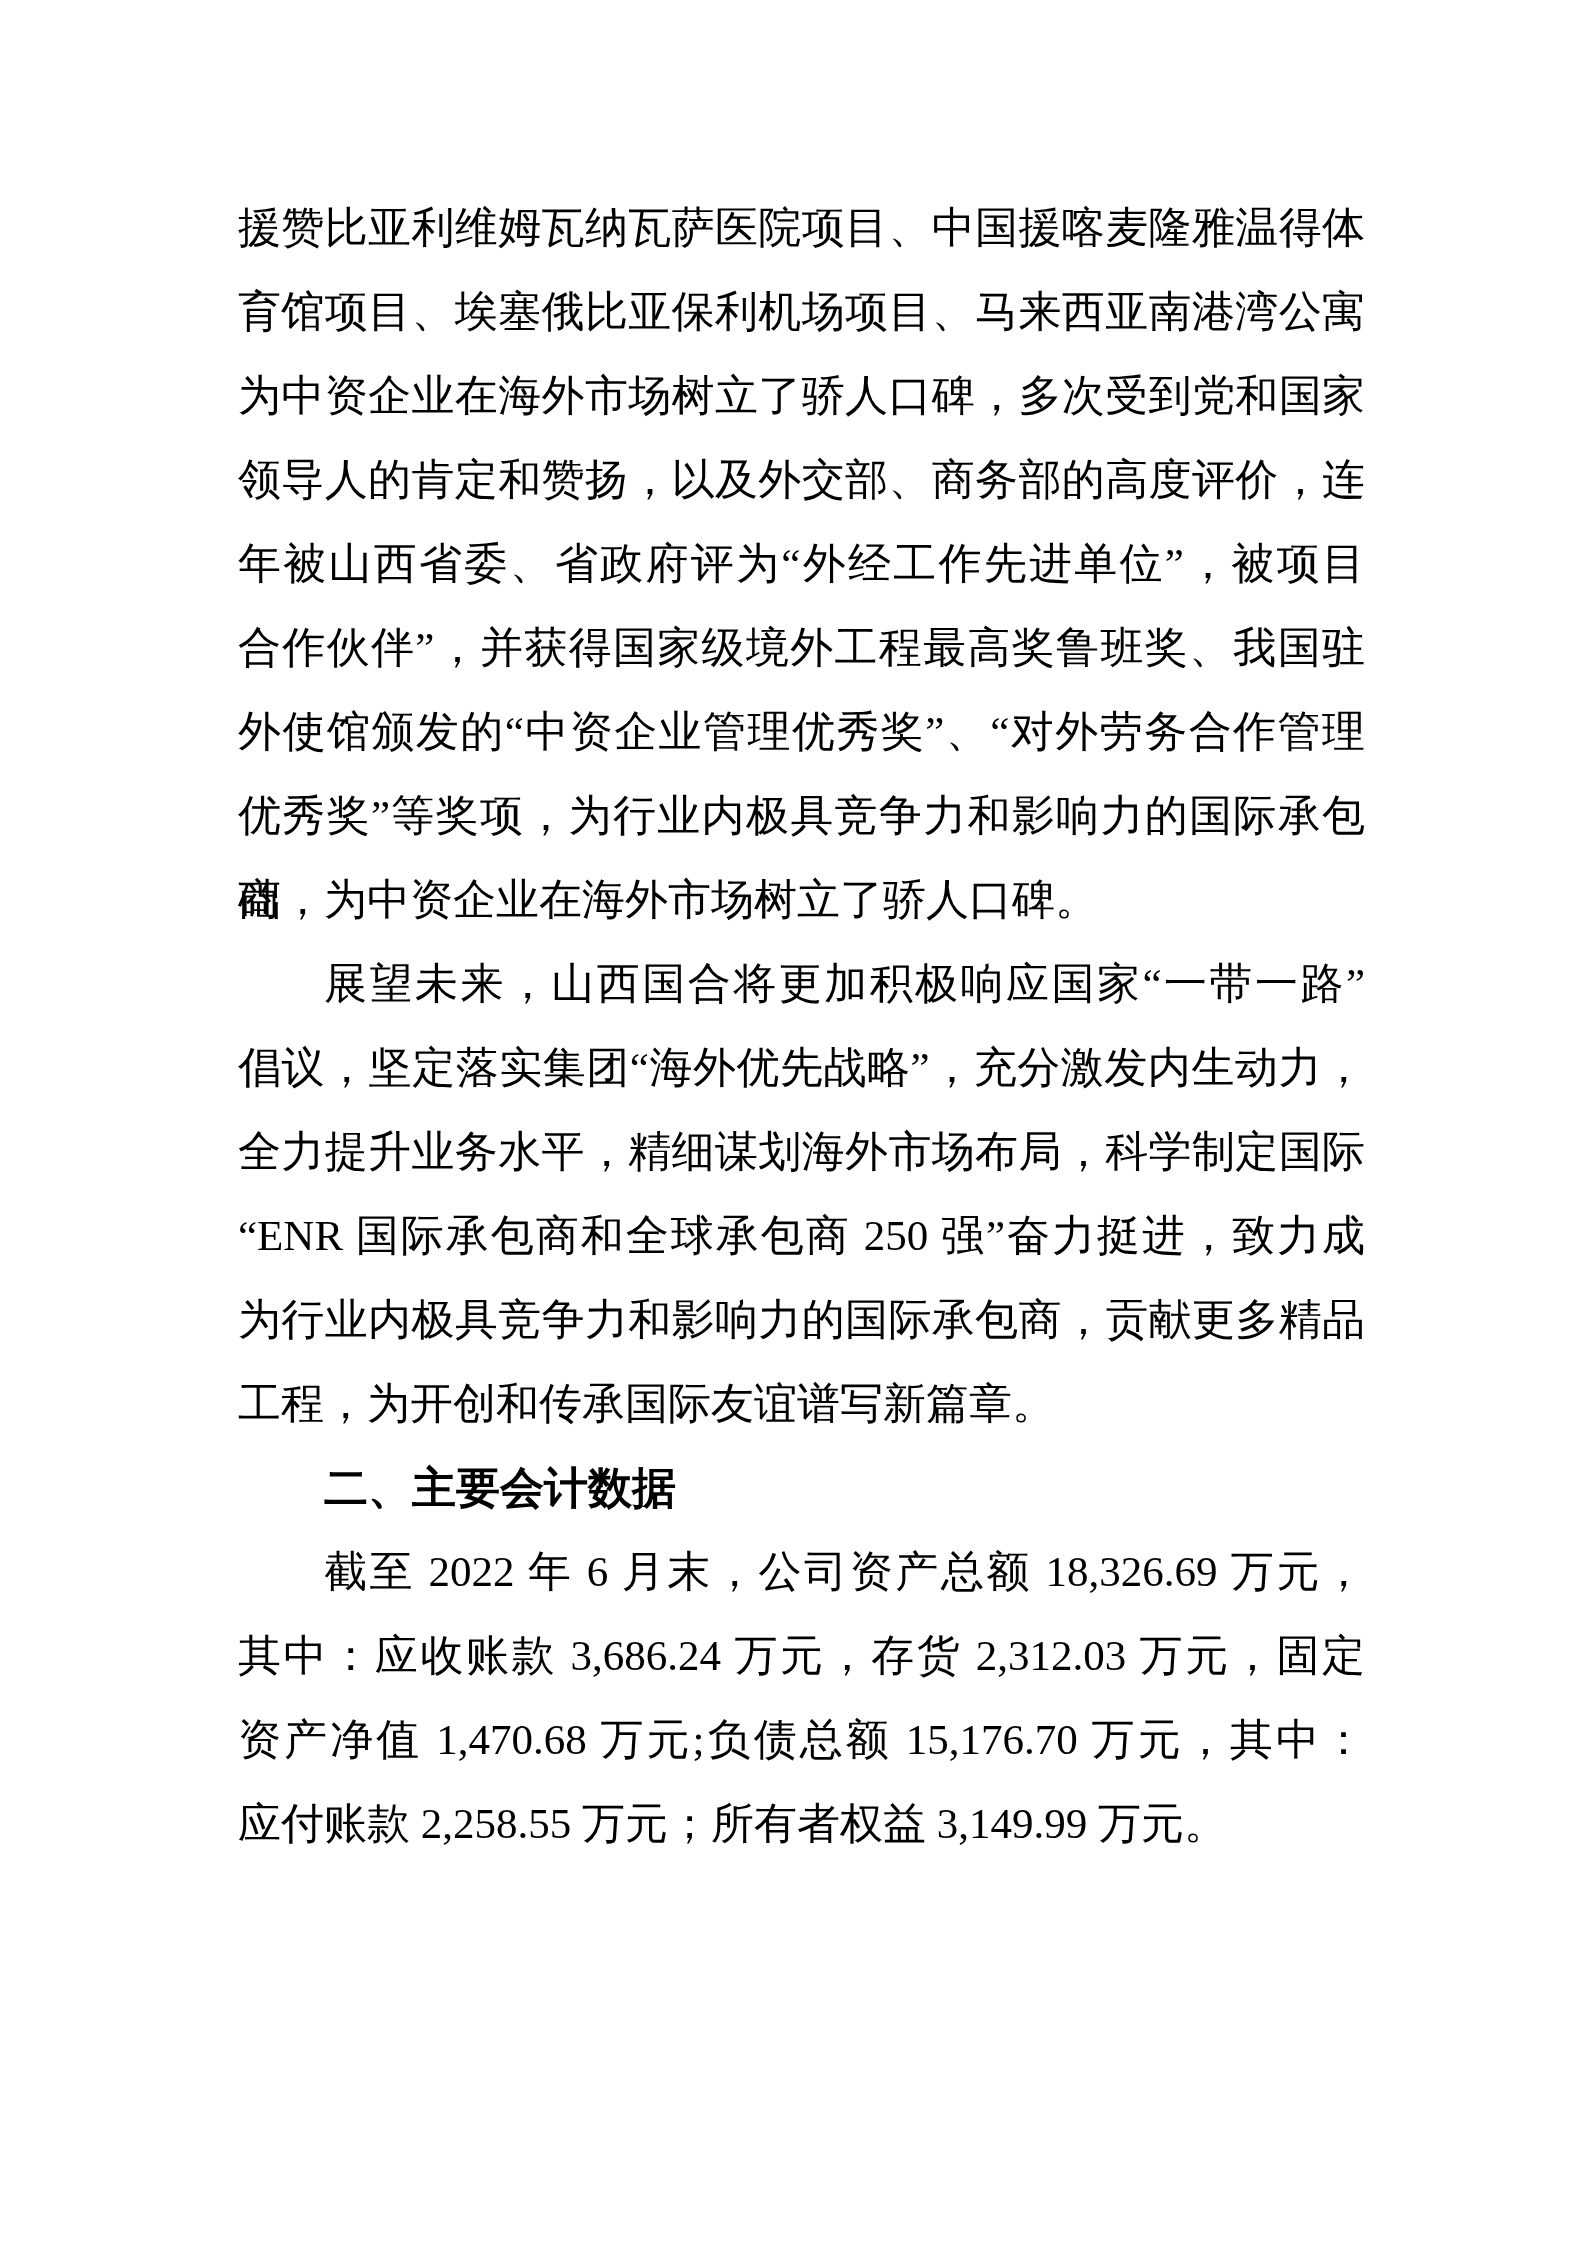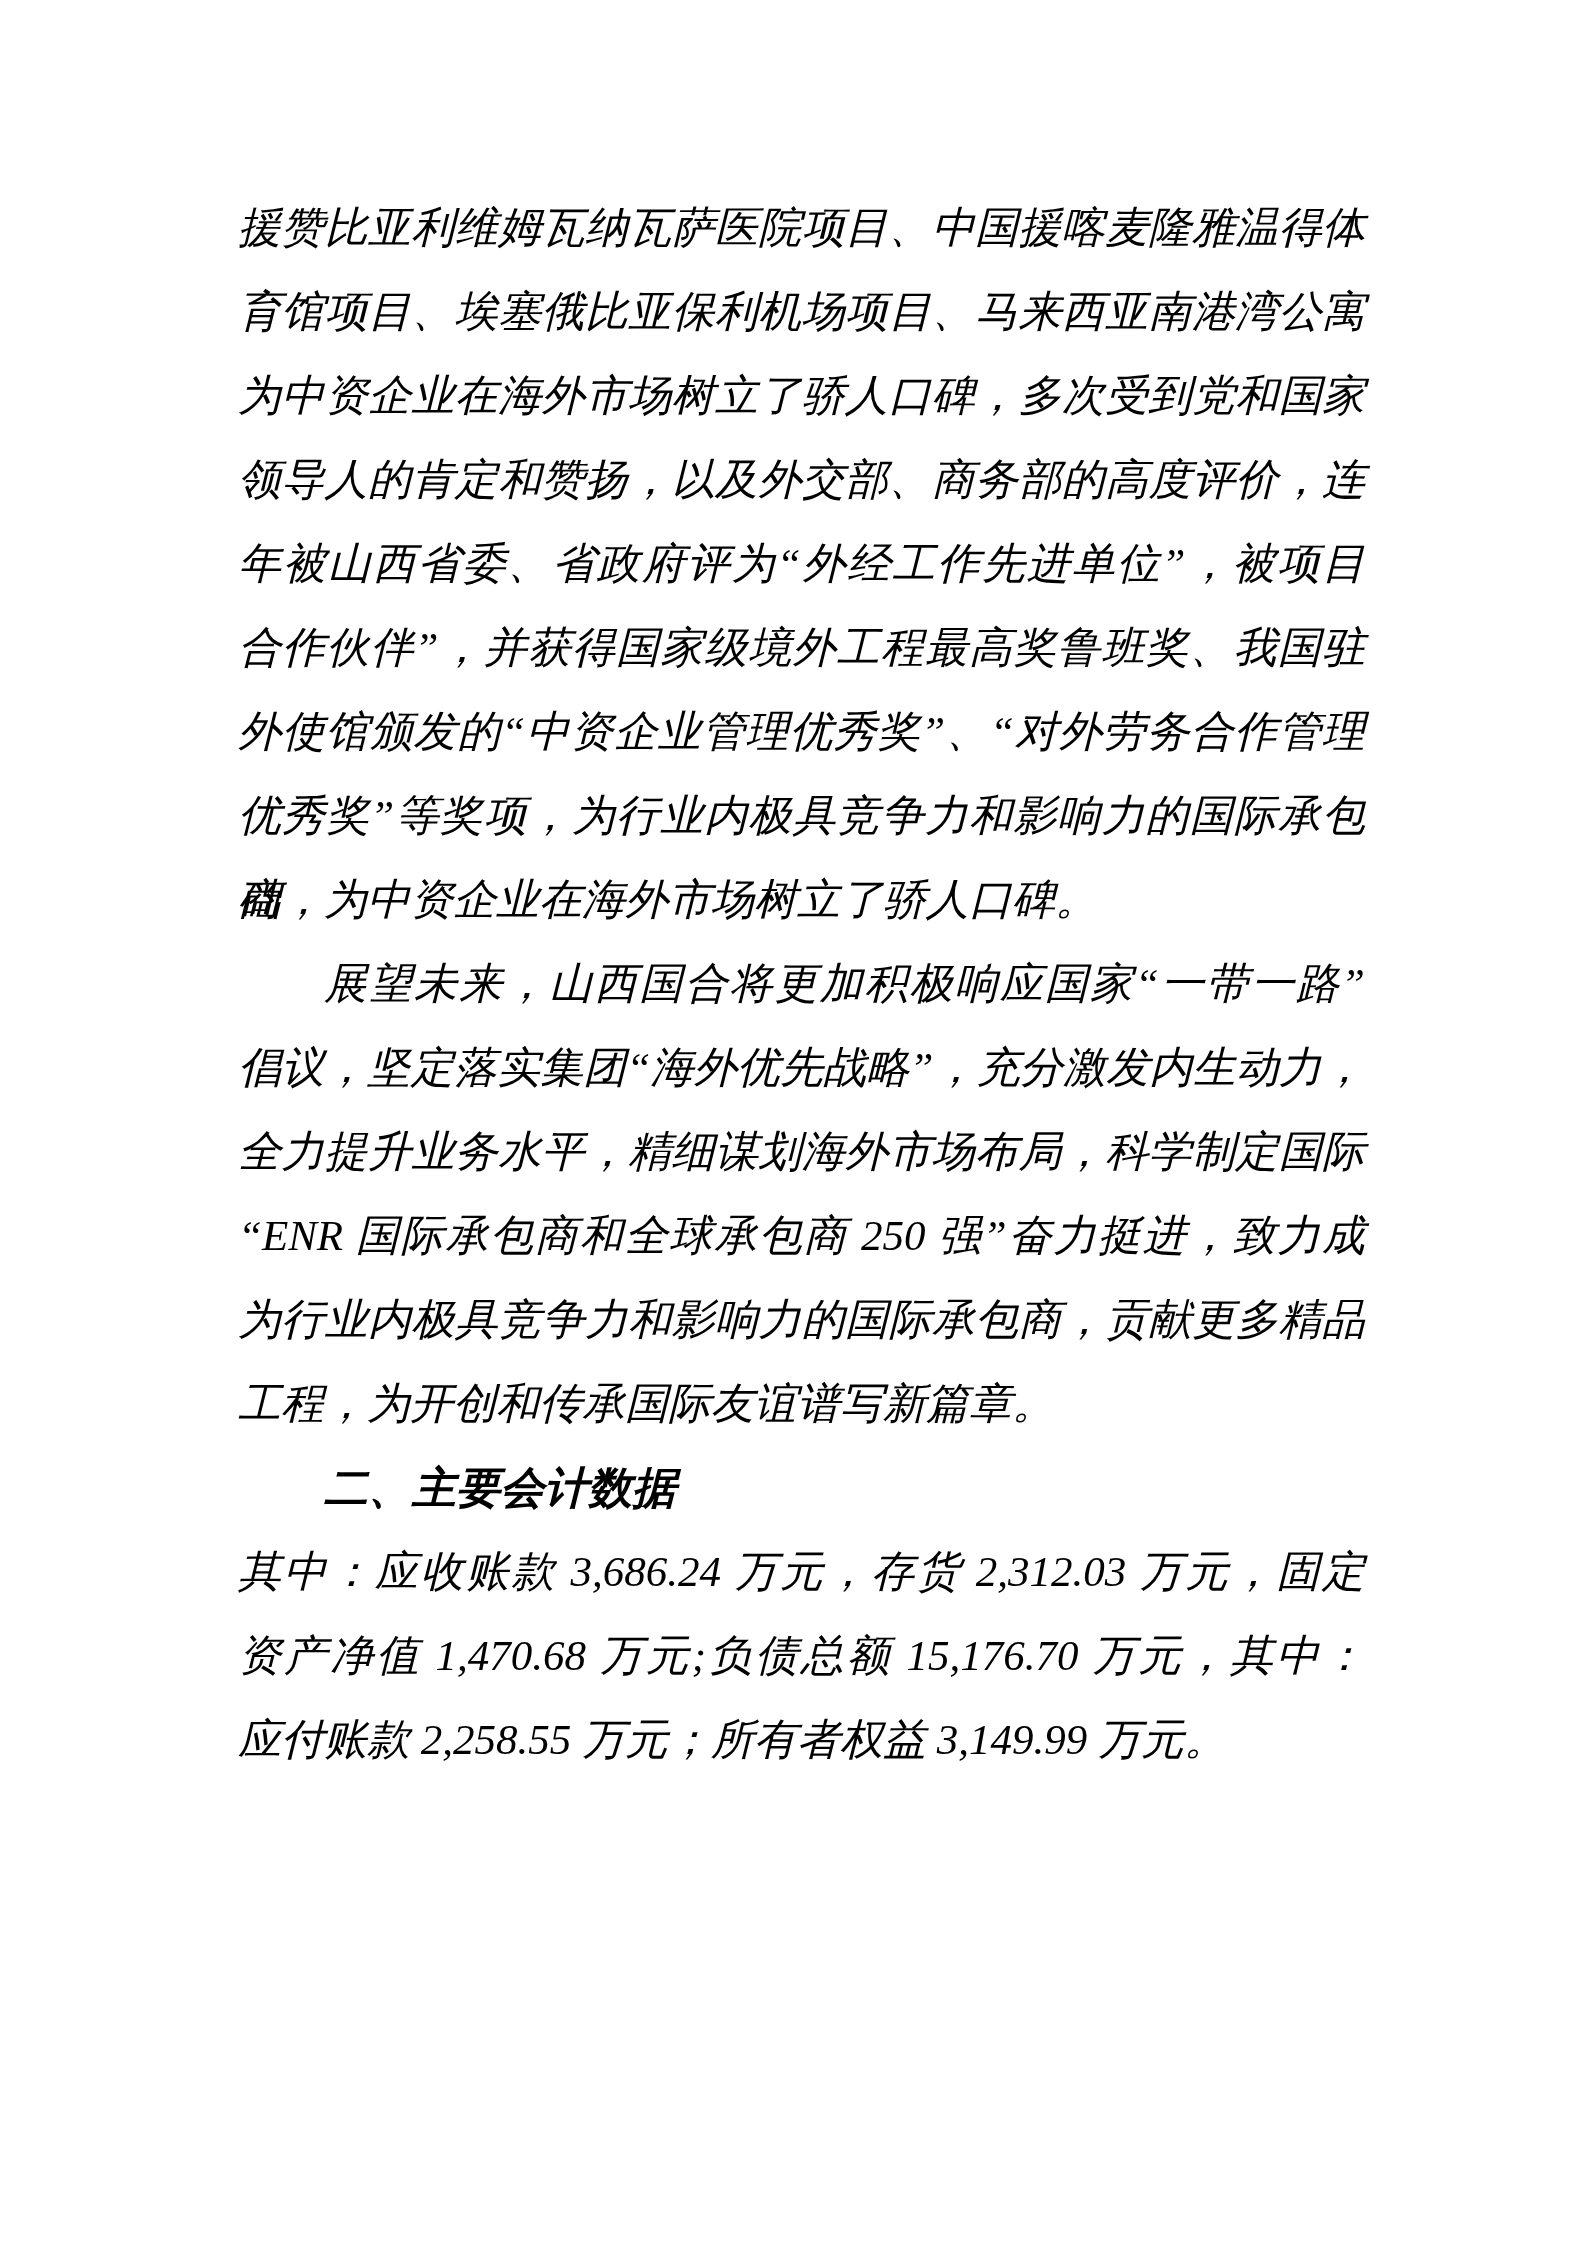--- a/index.html
+++ b/index.html
@@ -17,21 +17,20 @@
     left: 238px;
     top: 186px;
     width: 1127px;
   }
   .line {
     font-size: 43px;
     line-height: 84px;
     height: 84px;
     white-space: pre-wrap;
     color: #000000;
-    font-style: italic;
   }
   .jf {
     text-align: justify;
     text-align-last: justify;
     text-justify: inter-character;
   }
   .indent { text-indent: 86px; }
   .heading {
     font-family: "Liberation Sans", "DejaVu Sans", sans-serif;
     font-weight: 700;
@@ -52,17 +51,18 @@
     <div class="line jf">外使馆颁发的“中资企业管理优秀奖”、“对外劳务合作管理</div>
     <div class="line jf">优秀奖”等奖项，为行业内极具竞争力和影响力的国际承包商</div>
     <div class="line">础，为中资企业在海外市场树立了骄人口碑。</div>
     <div class="line jf indent">展望未来，山西国合将更加积极响应国家“一带一路”</div>
     <div class="line jf">倡议，坚定落实集团“海外优先战略”，充分激发内生动力，</div>
     <div class="line jf">全力提升业务水平，精细谋划海外市场布局，科学制定国际</div>
     <div class="line jf">“ENR 国际承包商和全球承包商 250 强”奋力挺进，致力成</div>
     <div class="line jf">为行业内极具竞争力和影响力的国际承包商，贡献更多精品</div>
     <div class="line">工程，为开创和传承国际友谊谱写新篇章。</div>
     <div class="line heading indent">二、主要会计数据</div>
+    <div class="line jf indent">截至 2022 年 6 月末，公司资产总额 18,326.69 万元，</div>
     <div class="line jf">其中：应收账款 3,686.24 万元，存货 2,312.03 万元，固定</div>
     <div class="line jf">资产净值 1,470.68 万元;负债总额 15,176.70 万元，其中：</div>
     <div class="line">应付账款 2,258.55 万元；所有者权益 3,149.99 万元。</div>
   </div>
 </div>
 
 </body></html>

